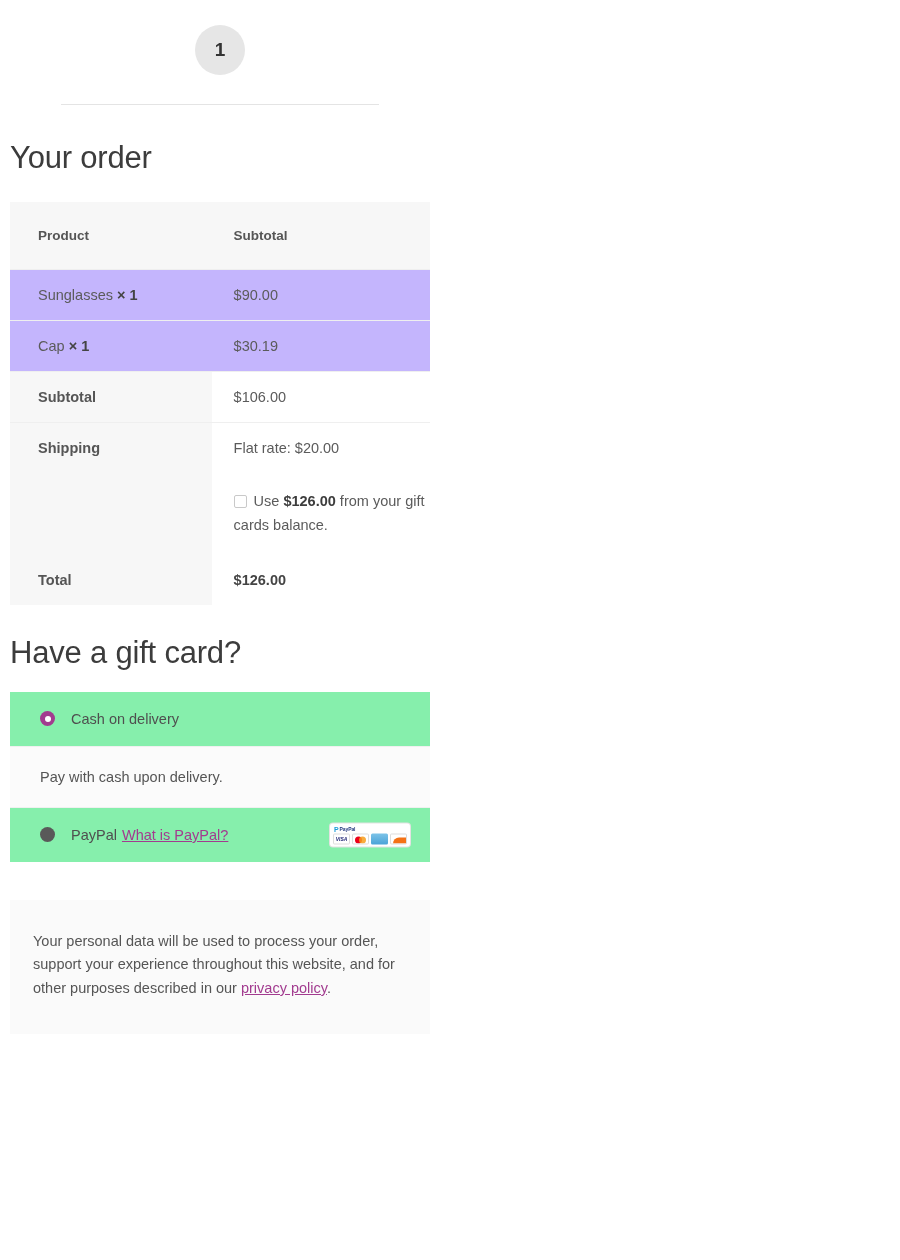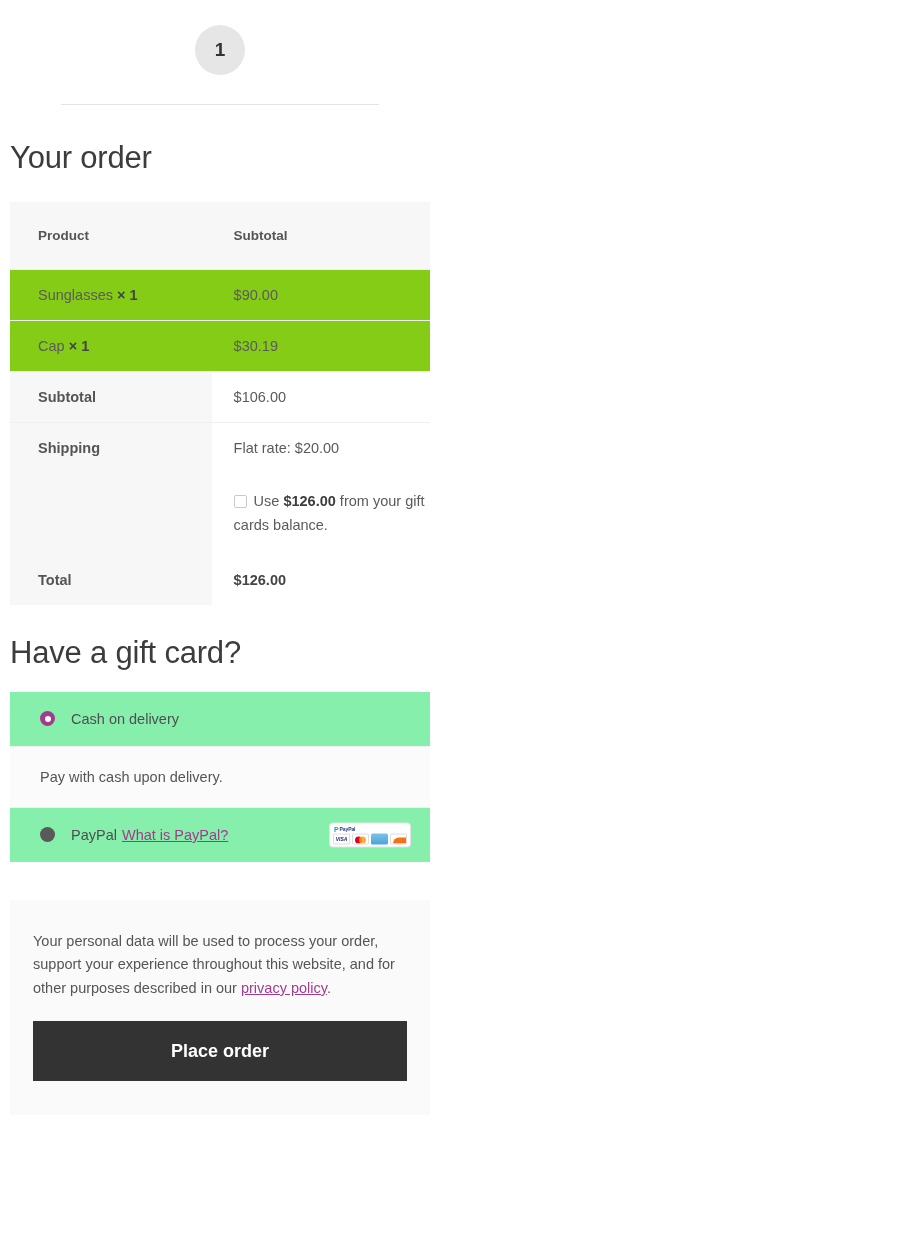--- a/index.html
+++ b/index.html
@@ -82,21 +82,21 @@
     font-size: 13.5px;
     font-weight: bold;
     color: #555555;
     padding-top: 26px;
     padding-bottom: 26px;
   }
   table.order thead th.c2 { padding-left: 22px; }
   table.order td.c2 { padding-left: 22px; }
 
   .prod-row td {
-    background: #84cc16;
+    background: #c4b5fd;
     border-top: 1px solid #efefef;
     color: #5b5b5b;
   }
   .prod-row td .qty { font-weight: bold; color: #444; }
 
   .tot-row th {
     background: #f7f7f7;
     font-weight: bold;
     color: #555555;
     border-top: 1px solid #efefef;
@@ -363,21 +363,20 @@
                 </span>
               <span class="clogo amex"></span>
               <span class="clogo disc"></span>
             </span>
           </span>
         </div>
       </div>
 
       <div class="foot">
         <p class="privacy"><span>Your personal data will be used to process your order, support your experience throughout this website, and for other purposes described in our </span><a href="#">privacy policy</a><span>.</span></p>
-        <button class="place-order">Place order</button>
       </div>
 
     </div>
   </div>
 
   <div class="panel two">
     
   </div>
 
 </div>

